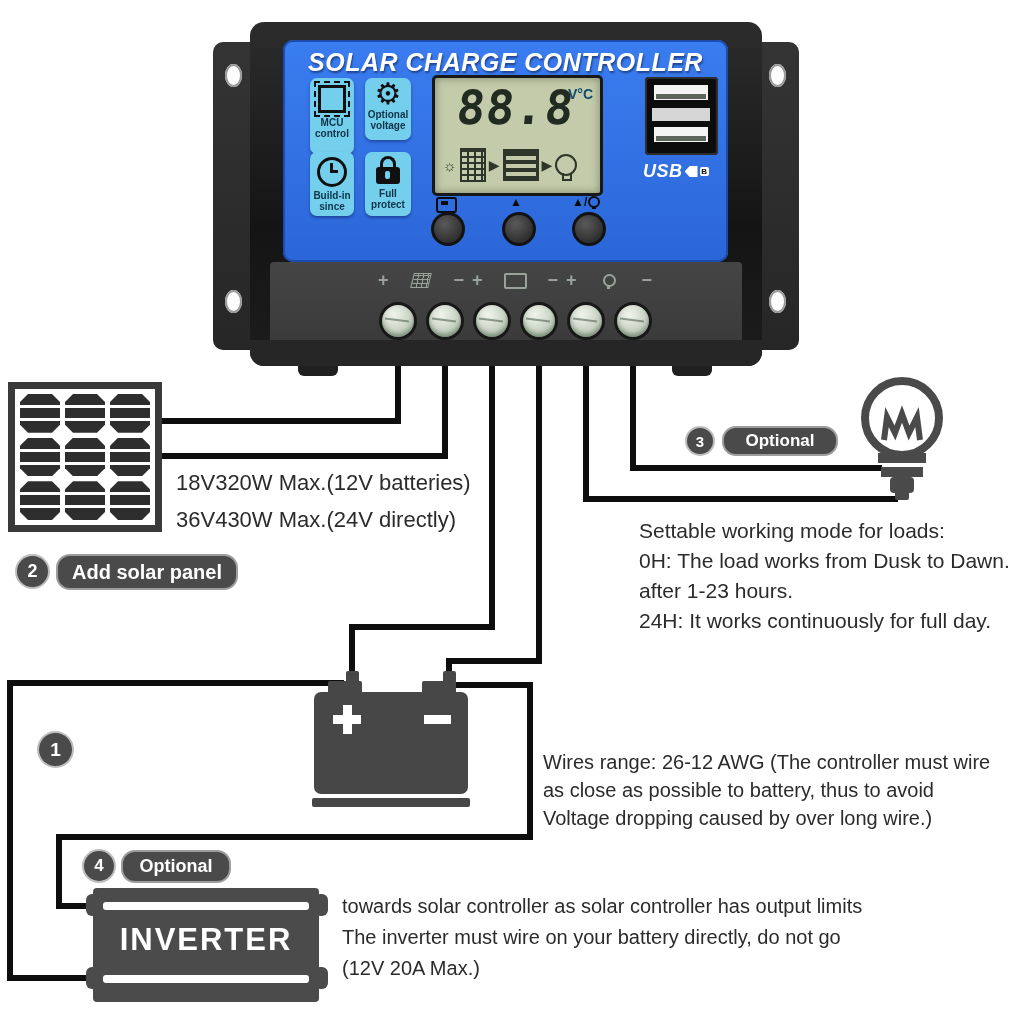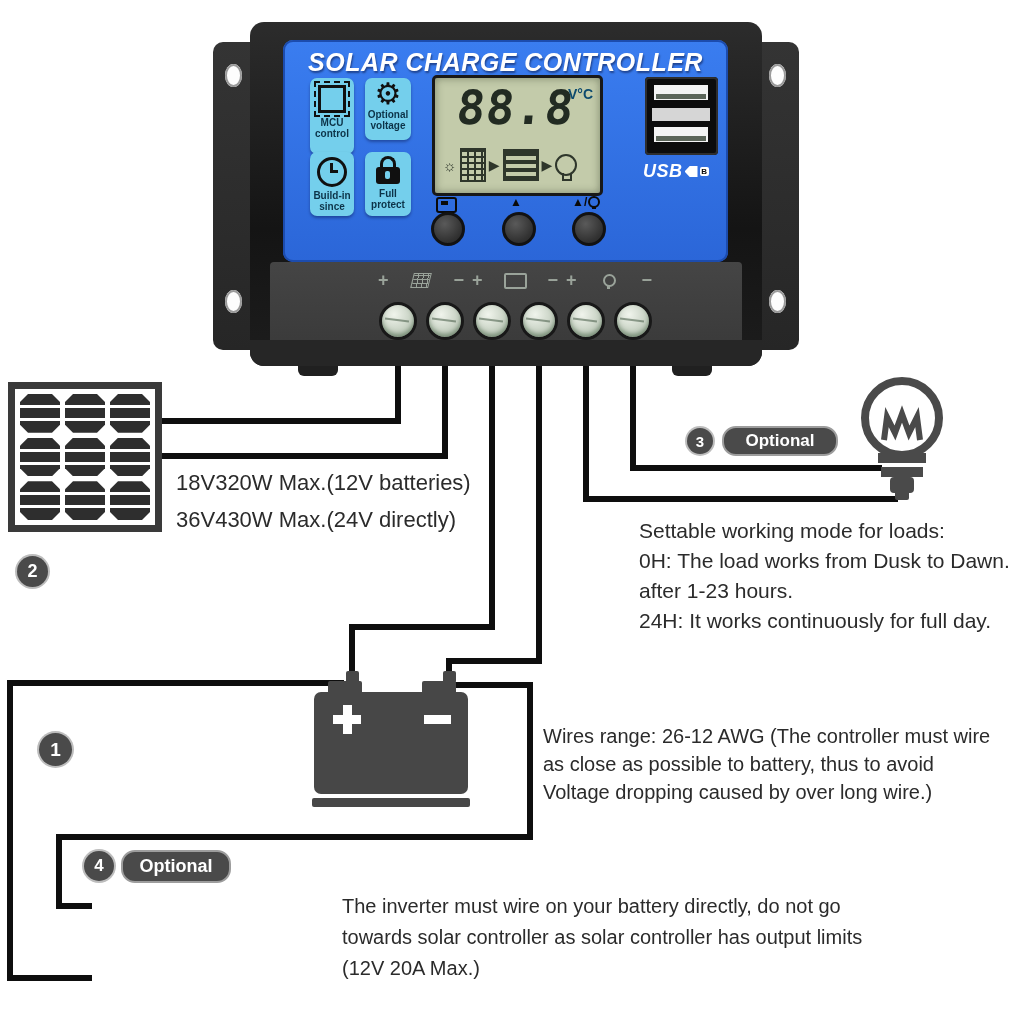--- a/index.html
+++ b/index.html
@@ -96,21 +96,21 @@
   
 
   
   .numc{position:absolute;border-radius:50%;background:#4a4a4a;color:#ffffff;font-weight:bold;display:flex;align-items:center;justify-content:center;box-shadow:0 0 0 2px #bdbdbd;}
   .pill{position:absolute;background:#4a4a4a;border:2px solid #9d9d9d;border-radius:14px;color:#ffffff;font-weight:bold;display:flex;align-items:center;justify-content:center;box-sizing:border-box;}
 
   
   .tline{white-space:pre;}
   #specs{left:176px;top:464px;font-size:22px;line-height:37px;color:#2b2b2b;}
   #loadmode{left:617px;top:516px;font-size:21px;line-height:30px;color:#2b2b2b;margin-left:22px;}
-  #wirenote{left:543px;top:722px;font-size:20px;line-height:28px;color:#2b2b2b;}
+  #wirenote{left:543px;top:748px;font-size:20px;line-height:28px;color:#2b2b2b;}
   #invnote{left:342px;top:891px;font-size:20px;line-height:31px;color:#2b2b2b;}
 </style>
 </head>
 <body>
 
 <div id="stage">
 
   <svg id="wires" width="1024" height="1024" viewBox="0 0 1024 1024">
     <g fill="none" stroke="#0e0e0e" stroke-width="6">
       <path d="M398 350 L398 421 L158 421"></path>
@@ -249,24 +249,35 @@
     <div class="post-base" style="left:16px;"></div>
     <div class="post-nub" style="left:131px;"></div>
     <div class="post-base" style="left:110px;"></div>
     <div class="bat-body"></div>
     <div class="bat-plus-h"></div>
     <div class="bat-plus-v"></div>
     <div class="bat-minus"></div>
     <div class="bat-base"></div>
   </div>
 
+  <div class="abs" id="inverter">
+    <div class="inv-bump" style="left:0;top:8px;"></div>
+    <div class="inv-bump" style="left:0;top:81px;"></div>
+    <div class="inv-bump" style="left:228px;top:8px;"></div>
+    <div class="inv-bump" style="left:228px;top:81px;"></div>
+    <div class="inv-body"></div>
+    <div class="inv-stripe" style="top:16px;"></div>
+    <div class="inv-stripe" style="top:89px;"></div>
+    <div class="inv-label">INVERTER</div>
+  </div>
 
   <div class="numc" style="left:39px;top:733px;width:33px;height:33px;font-size:19px;">1</div>
 
   <div class="numc" style="left:17px;top:556px;width:31px;height:31px;font-size:18px;">2</div>
+  <div class="pill" style="left:56px;top:554px;width:182px;height:36px;font-size:20px;">Add solar panel</div>
 
   <div class="numc" style="left:687px;top:428px;width:26px;height:26px;font-size:15px;">3</div>
   <div class="pill" style="left:722px;top:426px;width:116px;height:30px;font-size:17px;">Optional</div>
 
   <div class="numc" style="left:84px;top:851px;width:30px;height:30px;font-size:17px;">4</div>
   <div class="pill" style="left:121px;top:850px;width:110px;height:33px;font-size:18px;">Optional</div>
 
   <div class="abs" id="specs">
     <div class="tline">18V320W Max.(12V batteries)</div>
     <div class="tline">36V430W Max.(24V directly)</div>
@@ -279,18 +290,18 @@
     <div class="tline">24H: It works continuously for full day.</div>
   </div>
 
   <div class="abs" id="wirenote">
     <div class="tline">Wires range: 26-12 AWG (The controller must wire</div>
     <div class="tline">as close as possible to battery, thus to avoid</div>
     <div class="tline">Voltage dropping caused by over long wire.)</div>
   </div>
 
   <div class="abs" id="invnote">
+    <div class="tline">towards solar controller as solar controller has output limits</div>
     <div class="tline">The inverter must wire on your battery directly, do not go</div>
-    <div class="tline">towards solar controller as solar controller has output limits</div>
     <div class="tline">(12V 20A Max.)</div>
   </div>
 
 </div>
 
 </body></html>

